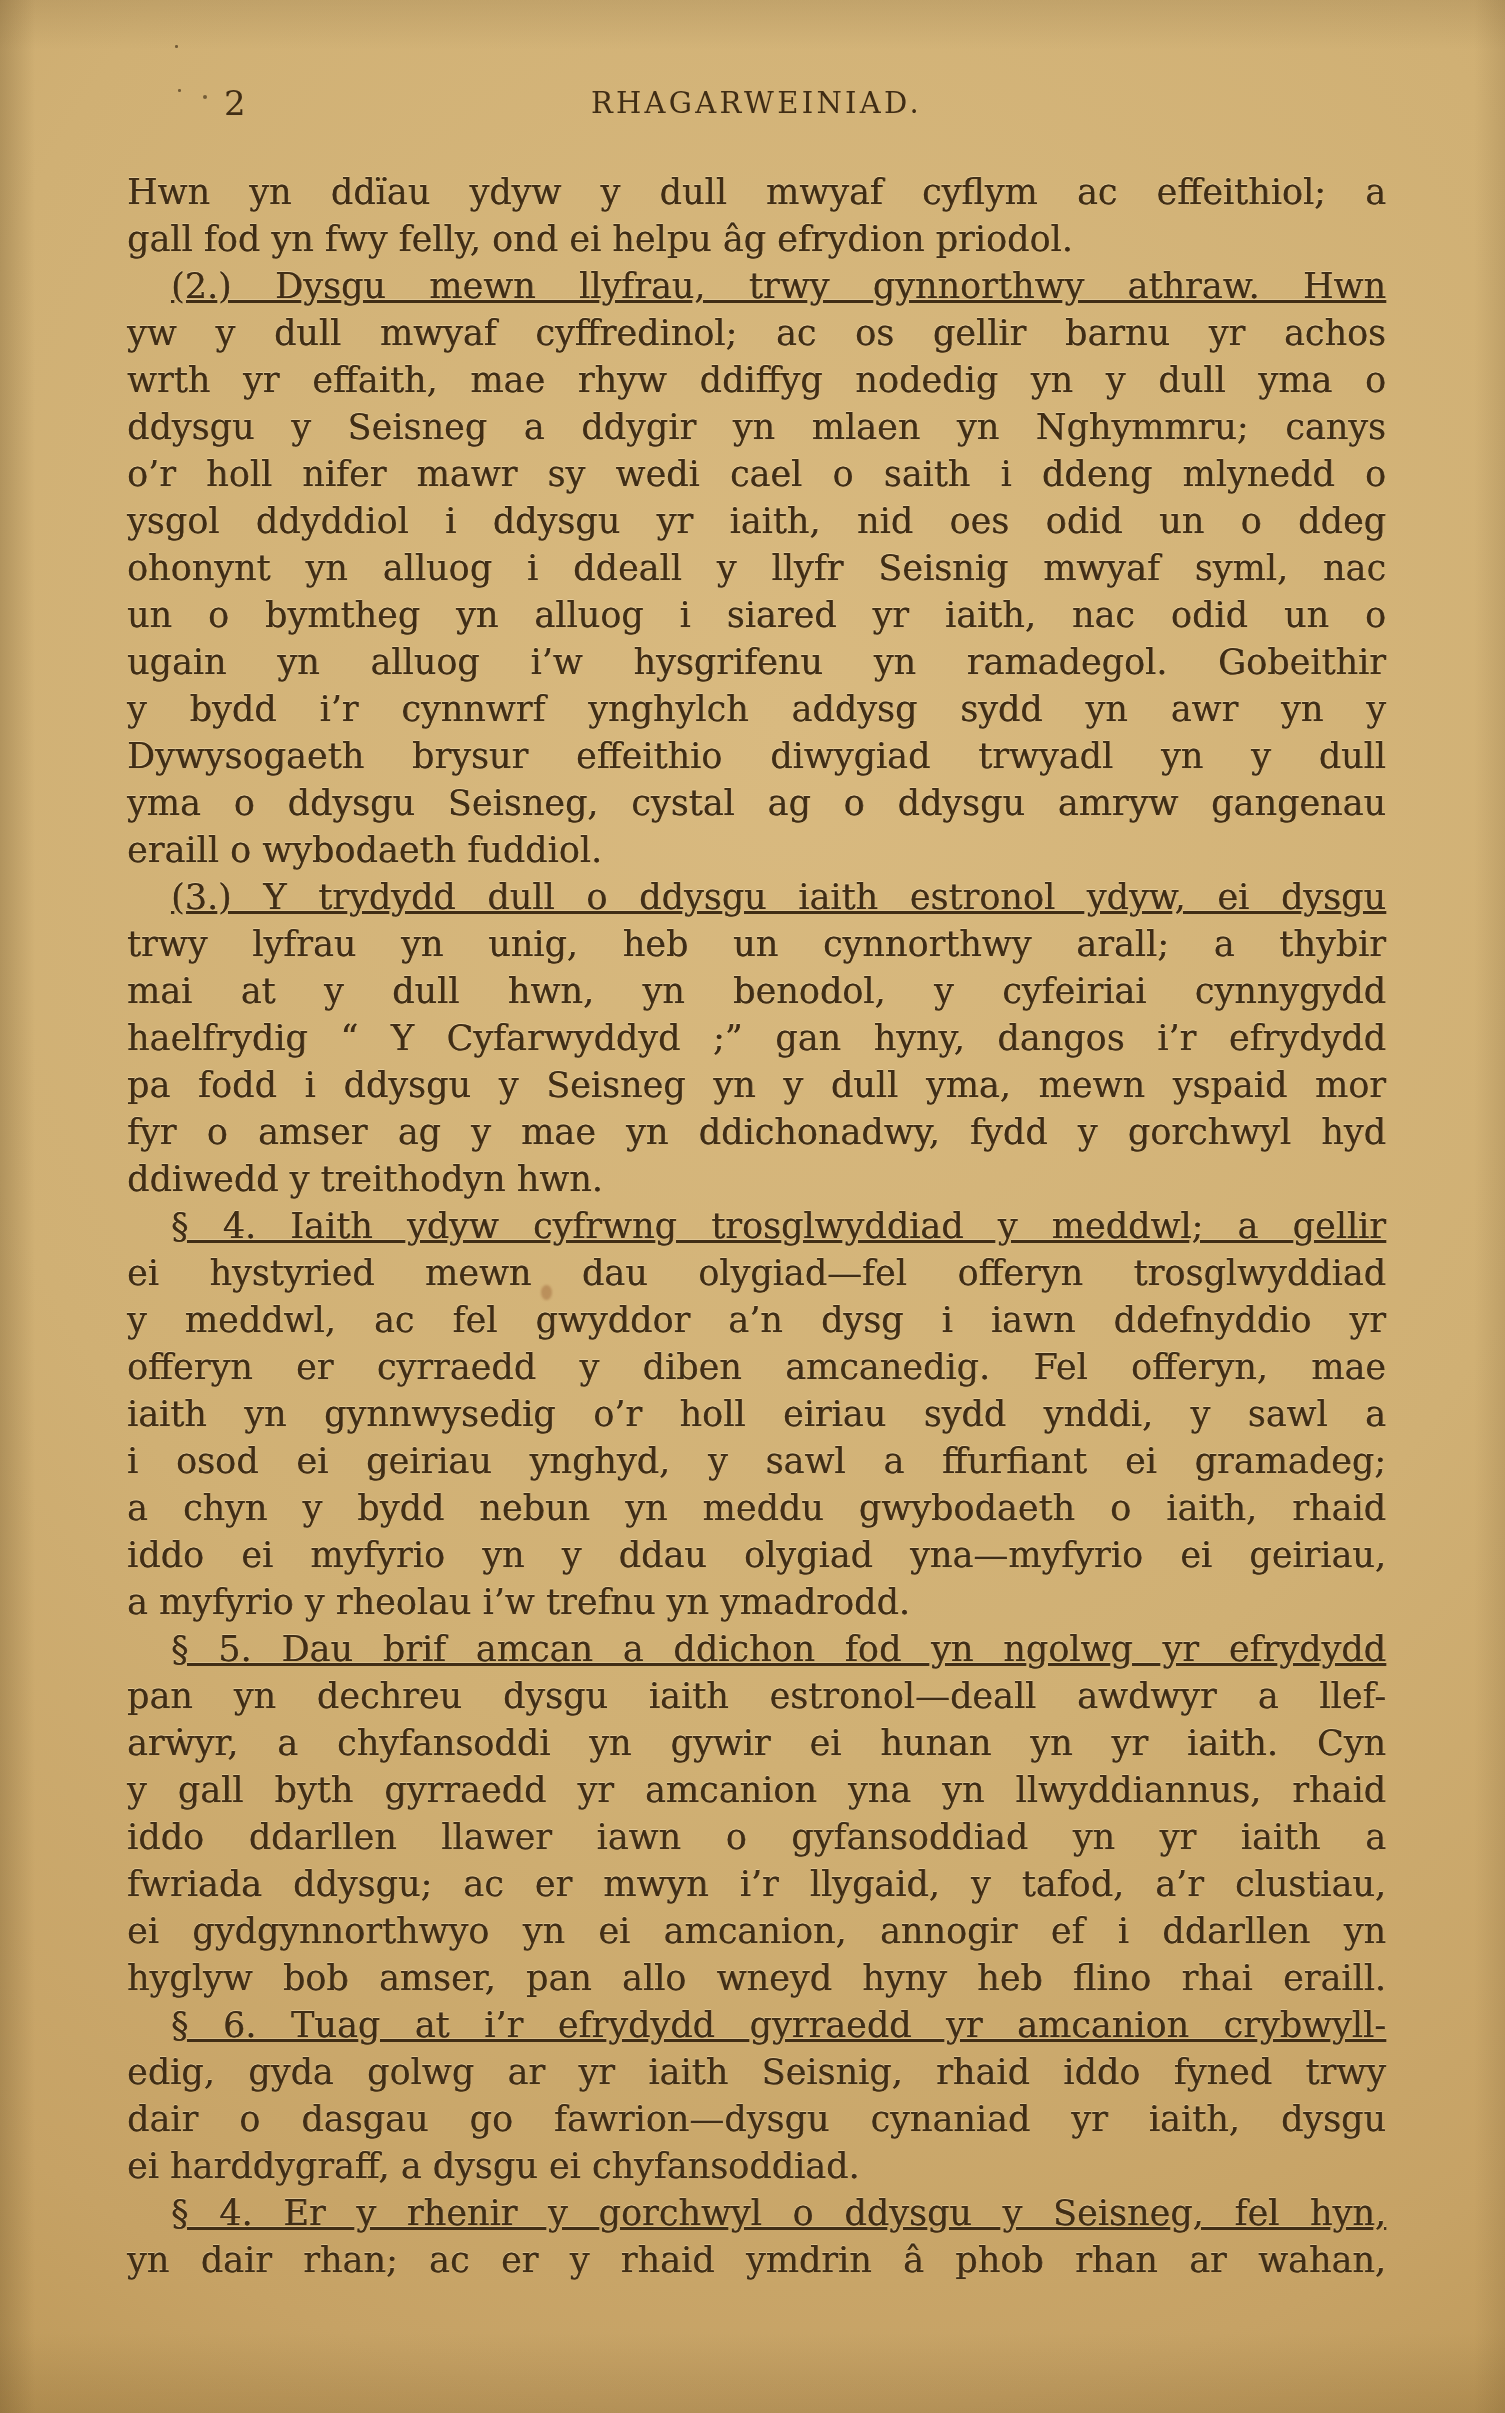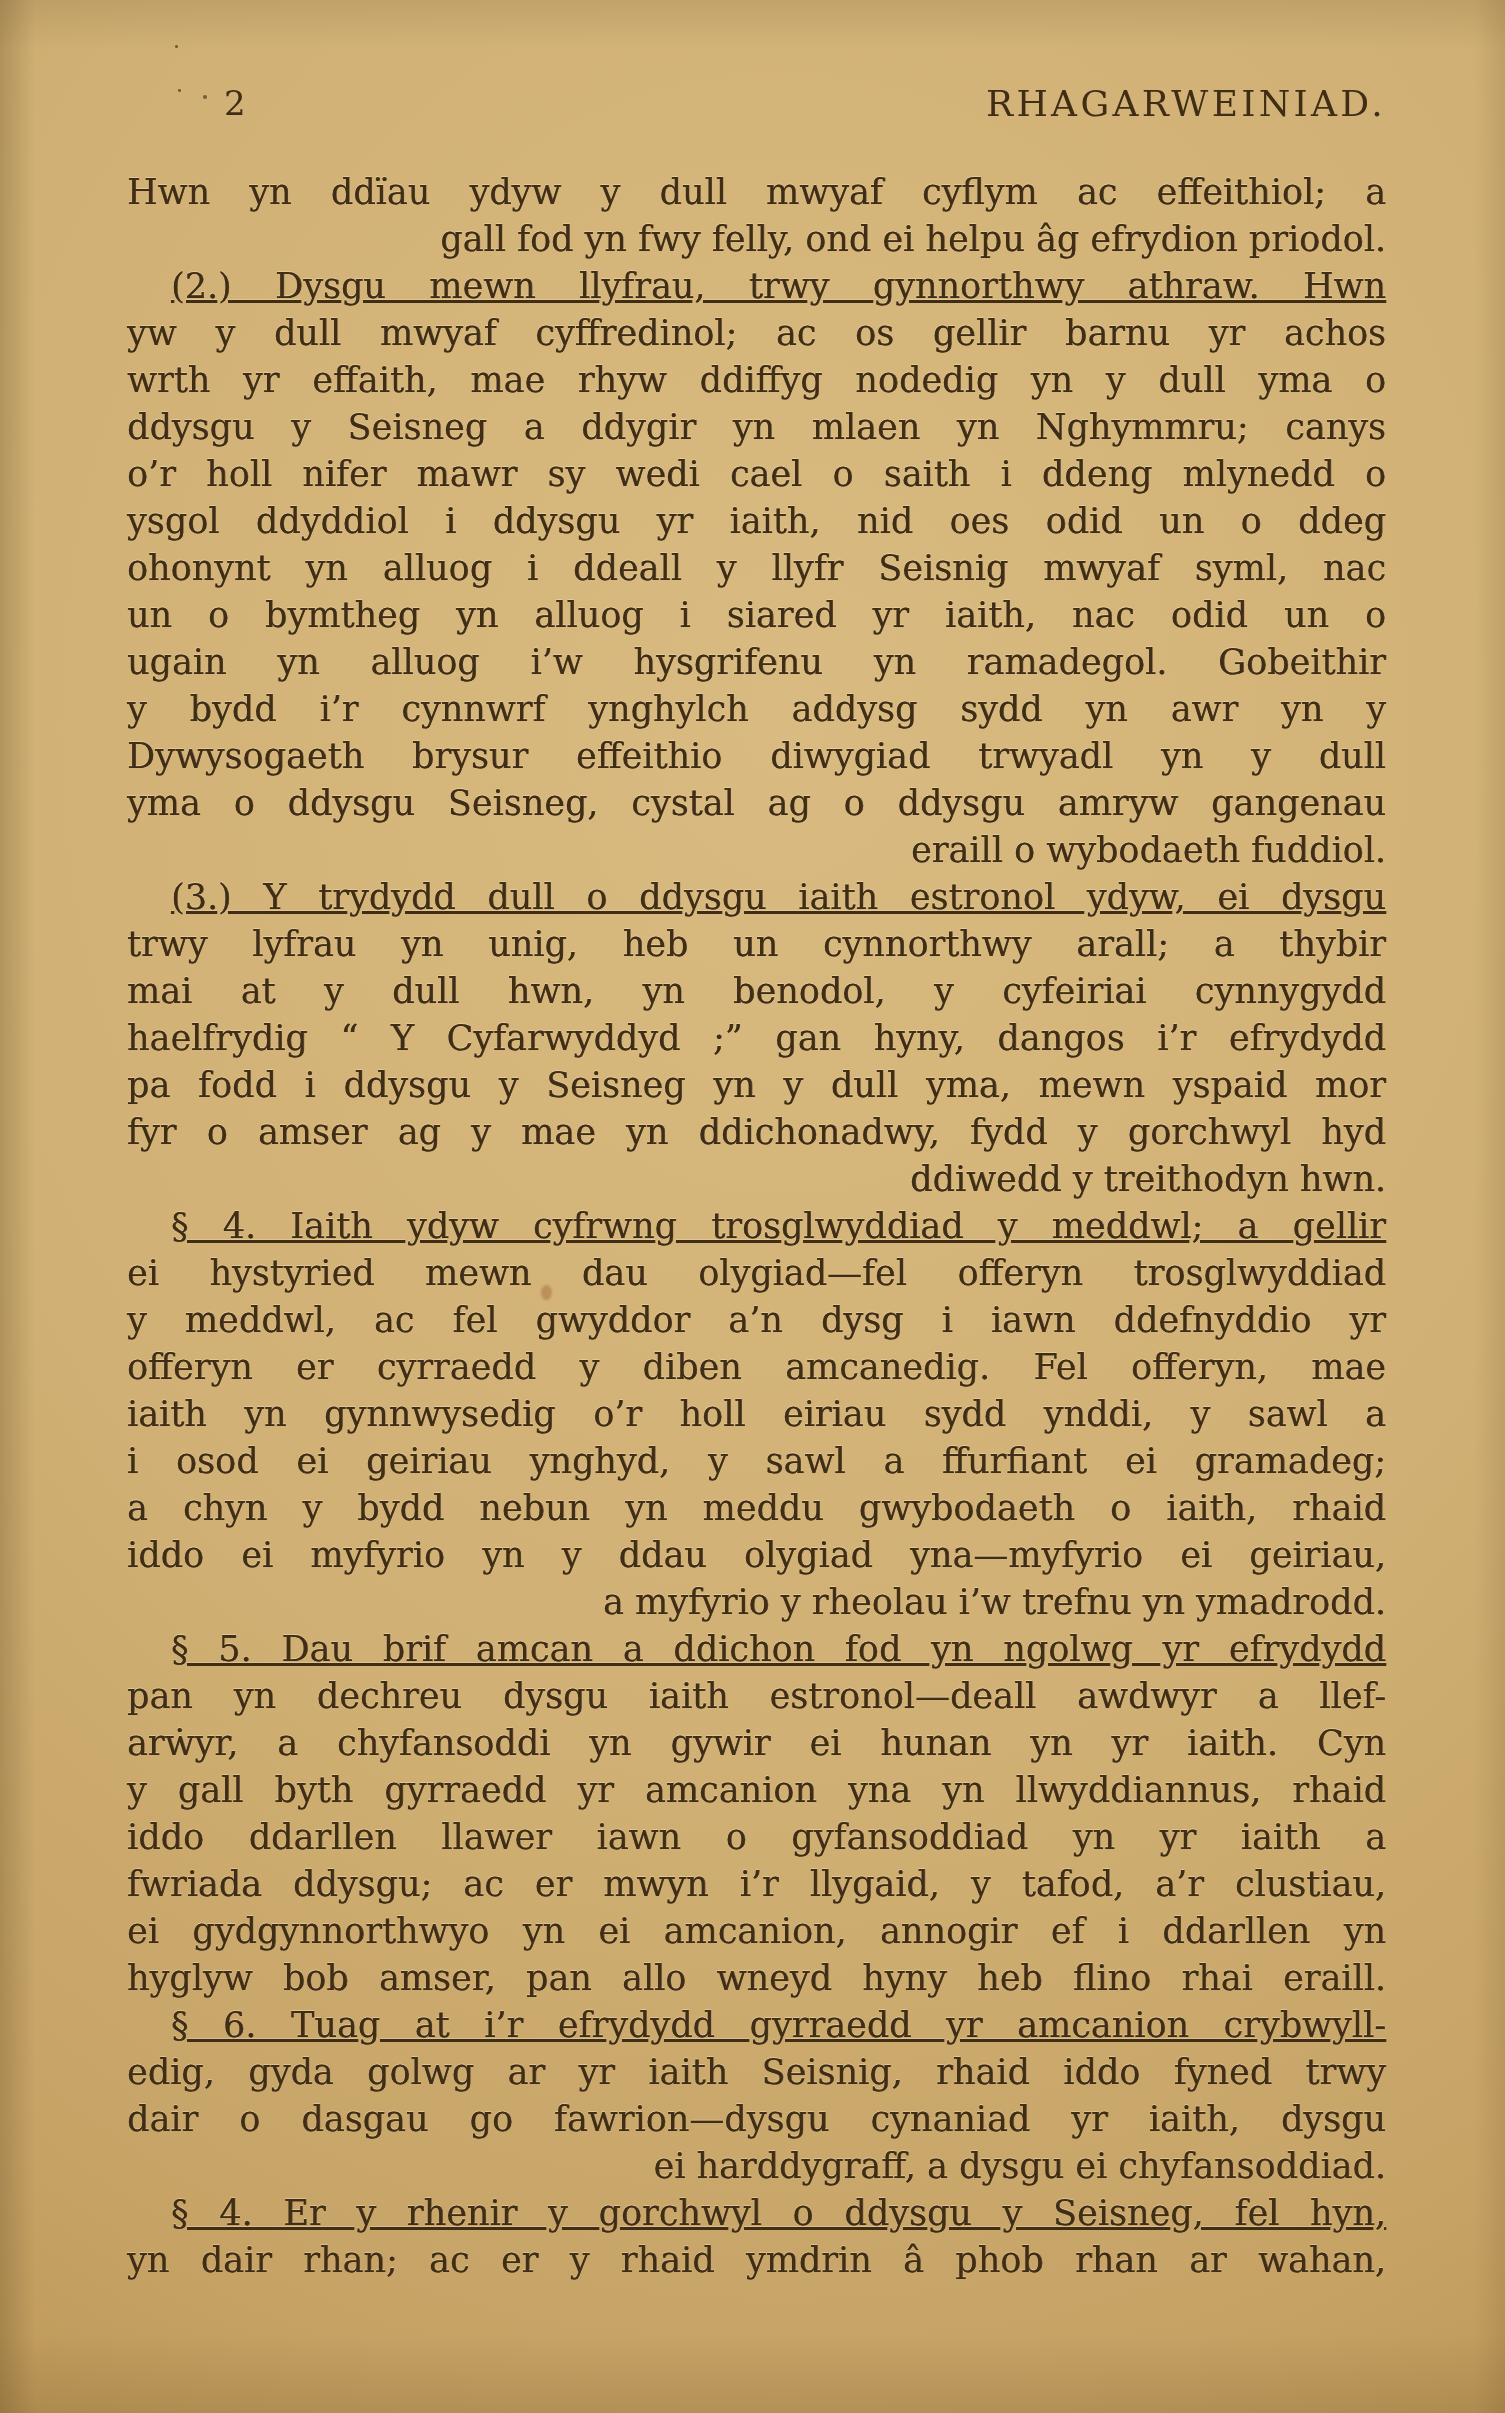--- a/index.html
+++ b/index.html
@@ -32,35 +32,35 @@
   }
   .pageno {
     position: absolute;
     left: 97px;
     top: 0;
     font-size: 34px;
     letter-spacing: 0.8px;
   }
   .running-head {
     display: block;
-    text-align: right;
-    font-size: 36px;
+    text-align: center;
+    font-size: 29px;
     letter-spacing: 3.3px;
   }
   .textblock {
     position: absolute;
     left: 127px;
     top: 169px;
     width: 1259px;
   }
   .line {
     height: 47px;
     line-height: 47px;
     font-size: 35px;
-    text-align: right;
+    text-align: left;
     text-shadow: 0 -0.8px 0 rgba(246,230,192,0.45), 0.3px 0 0 currentColor;
   }
   .line.just {
     text-align: justify;
     text-align-last: justify;
   }
   .line.indent {
     text-indent: 44px;
     text-decoration: underline;
   }

